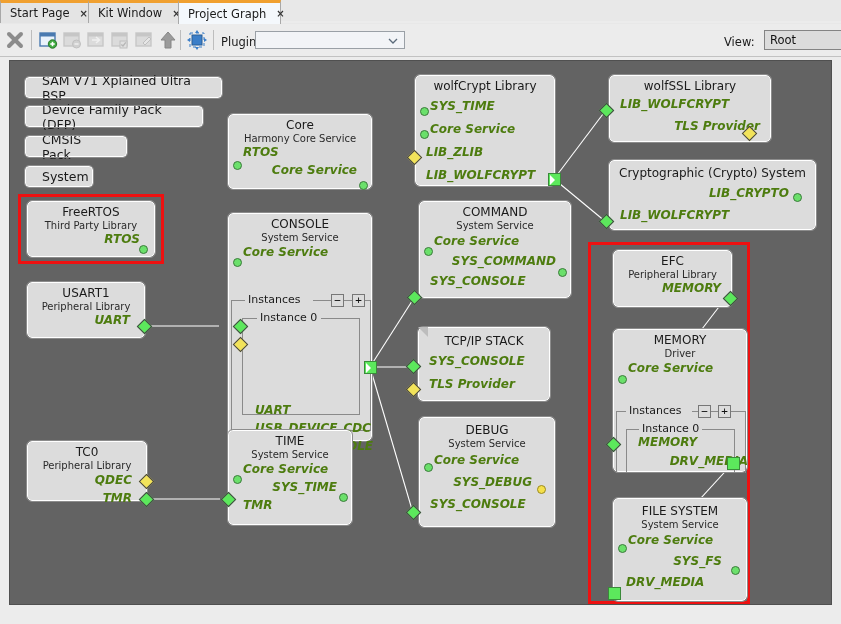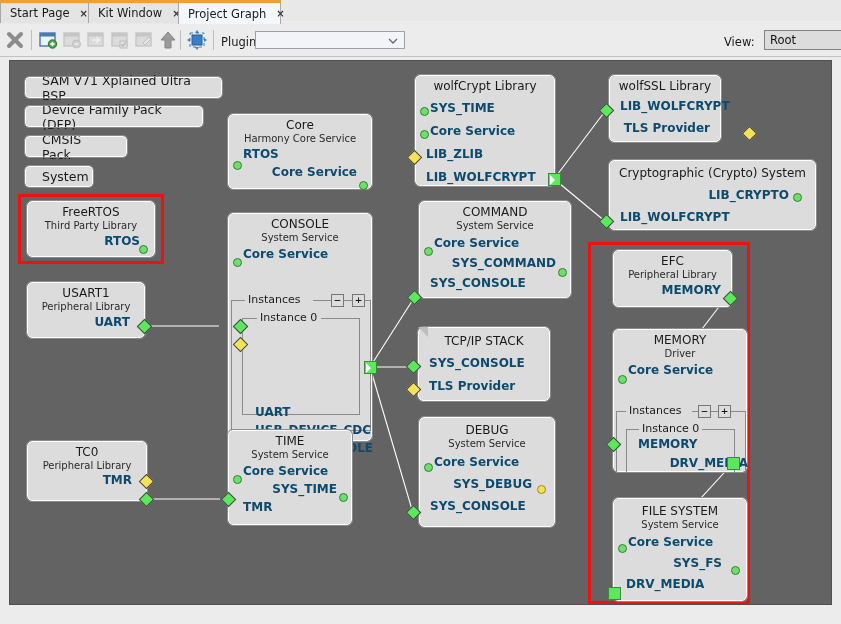--- a/index.html
+++ b/index.html
@@ -36,22 +36,22 @@
   #canvas{position:absolute;left:9px;top:60px;width:823px;height:545px;background:#636363;
           overflow:hidden;}
   #canvas-border{position:absolute;left:9px;top:60px;width:823px;height:545px;
                  box-shadow:inset 0 0 0 1px #505050;pointer-events:none;}
 
   
   .node{position:absolute;background:#dcdcdc;border:1px solid #ffffff;
         outline:1px solid #8c8c8c;border-radius:5px;box-sizing:border-box;}
   .node .title{text-align:center;font-size:12px;color:#1a1a1a;padding-top:3px;}
   .node .sub{text-align:center;font-size:10px;color:#2a2a2a;margin-top:1px;}
-  .row{position:relative;height:18px;display:flex;align-items:center;font-size:12px;
-       font-weight:bold;color:#0c4a6e;}
+  .row{position:relative;height:18px;display:flex;font-size:12px;
+       font-weight:bold;font-style:italic;color:#4d7c0f;}
   .row.l{justify-content:flex-start;padding-left:14px;}
   .row.r{justify-content:flex-end;padding-right:14px;}
 
   
   .pill{position:absolute;background:#dcdcdc;border:1px solid #ffffff;outline:1px solid #8c8c8c;
         border-radius:4px;box-sizing:border-box;display:flex;align-items:center;
         padding:0 16px;font-size:12.5px;color:#1a1a1a;}
 
   
   .mk{position:absolute;}
@@ -241,20 +241,23 @@
       <div class="sub">Peripheral Library</div>
       <div class="row r" style="margin-top:1px;">
         <span>UART</span>
       </div>
     </div>
     <span class="mk dia g" style="left:130px;top:261px;"></span>
 
     <div class="node" style="left:18px;top:381px;width:120px;height:60px;">
       <div class="title">TC0</div>
       <div class="sub">Peripheral Library</div>
+      <div class="row r" style="margin-top:2px;">
+        <span>QDEC</span>
+      </div>
       <div class="row r">
         <span>TMR</span>
       </div>
     </div>
     <span class="mk dia y" style="left:132px;top:416px;"></span>
     <span class="mk dia g" style="left:132px;top:434px;"></span>
 
     <div class="node" style="left:219px;top:54px;width:144px;height:75px;">
       <div class="title">Core</div>
       <div class="sub">Harmony Core Service</div>
@@ -391,21 +394,21 @@
         <span>SYS_DEBUG</span>
       </div>
       <div class="row l" style="margin-top:4px;padding-left:10px;">
         <span>SYS_CONSOLE</span>
       </div>
     </div>
     <span class="mk dot g" style="left:415px;top:403px;"></span>
     <span class="mk dot y" style="left:528px;top:425px;"></span>
     <span class="mk dia g" style="left:399px;top:447px;"></span>
 
-    <div class="node" style="left:600px;top:15px;width:112px;height:67px;">
+    <div class="node" style="left:600px;top:15px;width:162px;height:67px;">
       <div class="title">wolfSSL Library</div>
       <div class="row l" style="margin-top:4px;padding-left:10px;">
         <span>LIB_WOLFCRYPT</span>
       </div>
       <div class="row r" style="margin-top:4px;padding-right:10px;">
         <span>TLS Provider</span>
       </div>
     </div>
     <span class="mk dia g" style="left:592px;top:45px;"></span>
     <span class="mk dia y" style="left:735px;top:68px;"></span>

